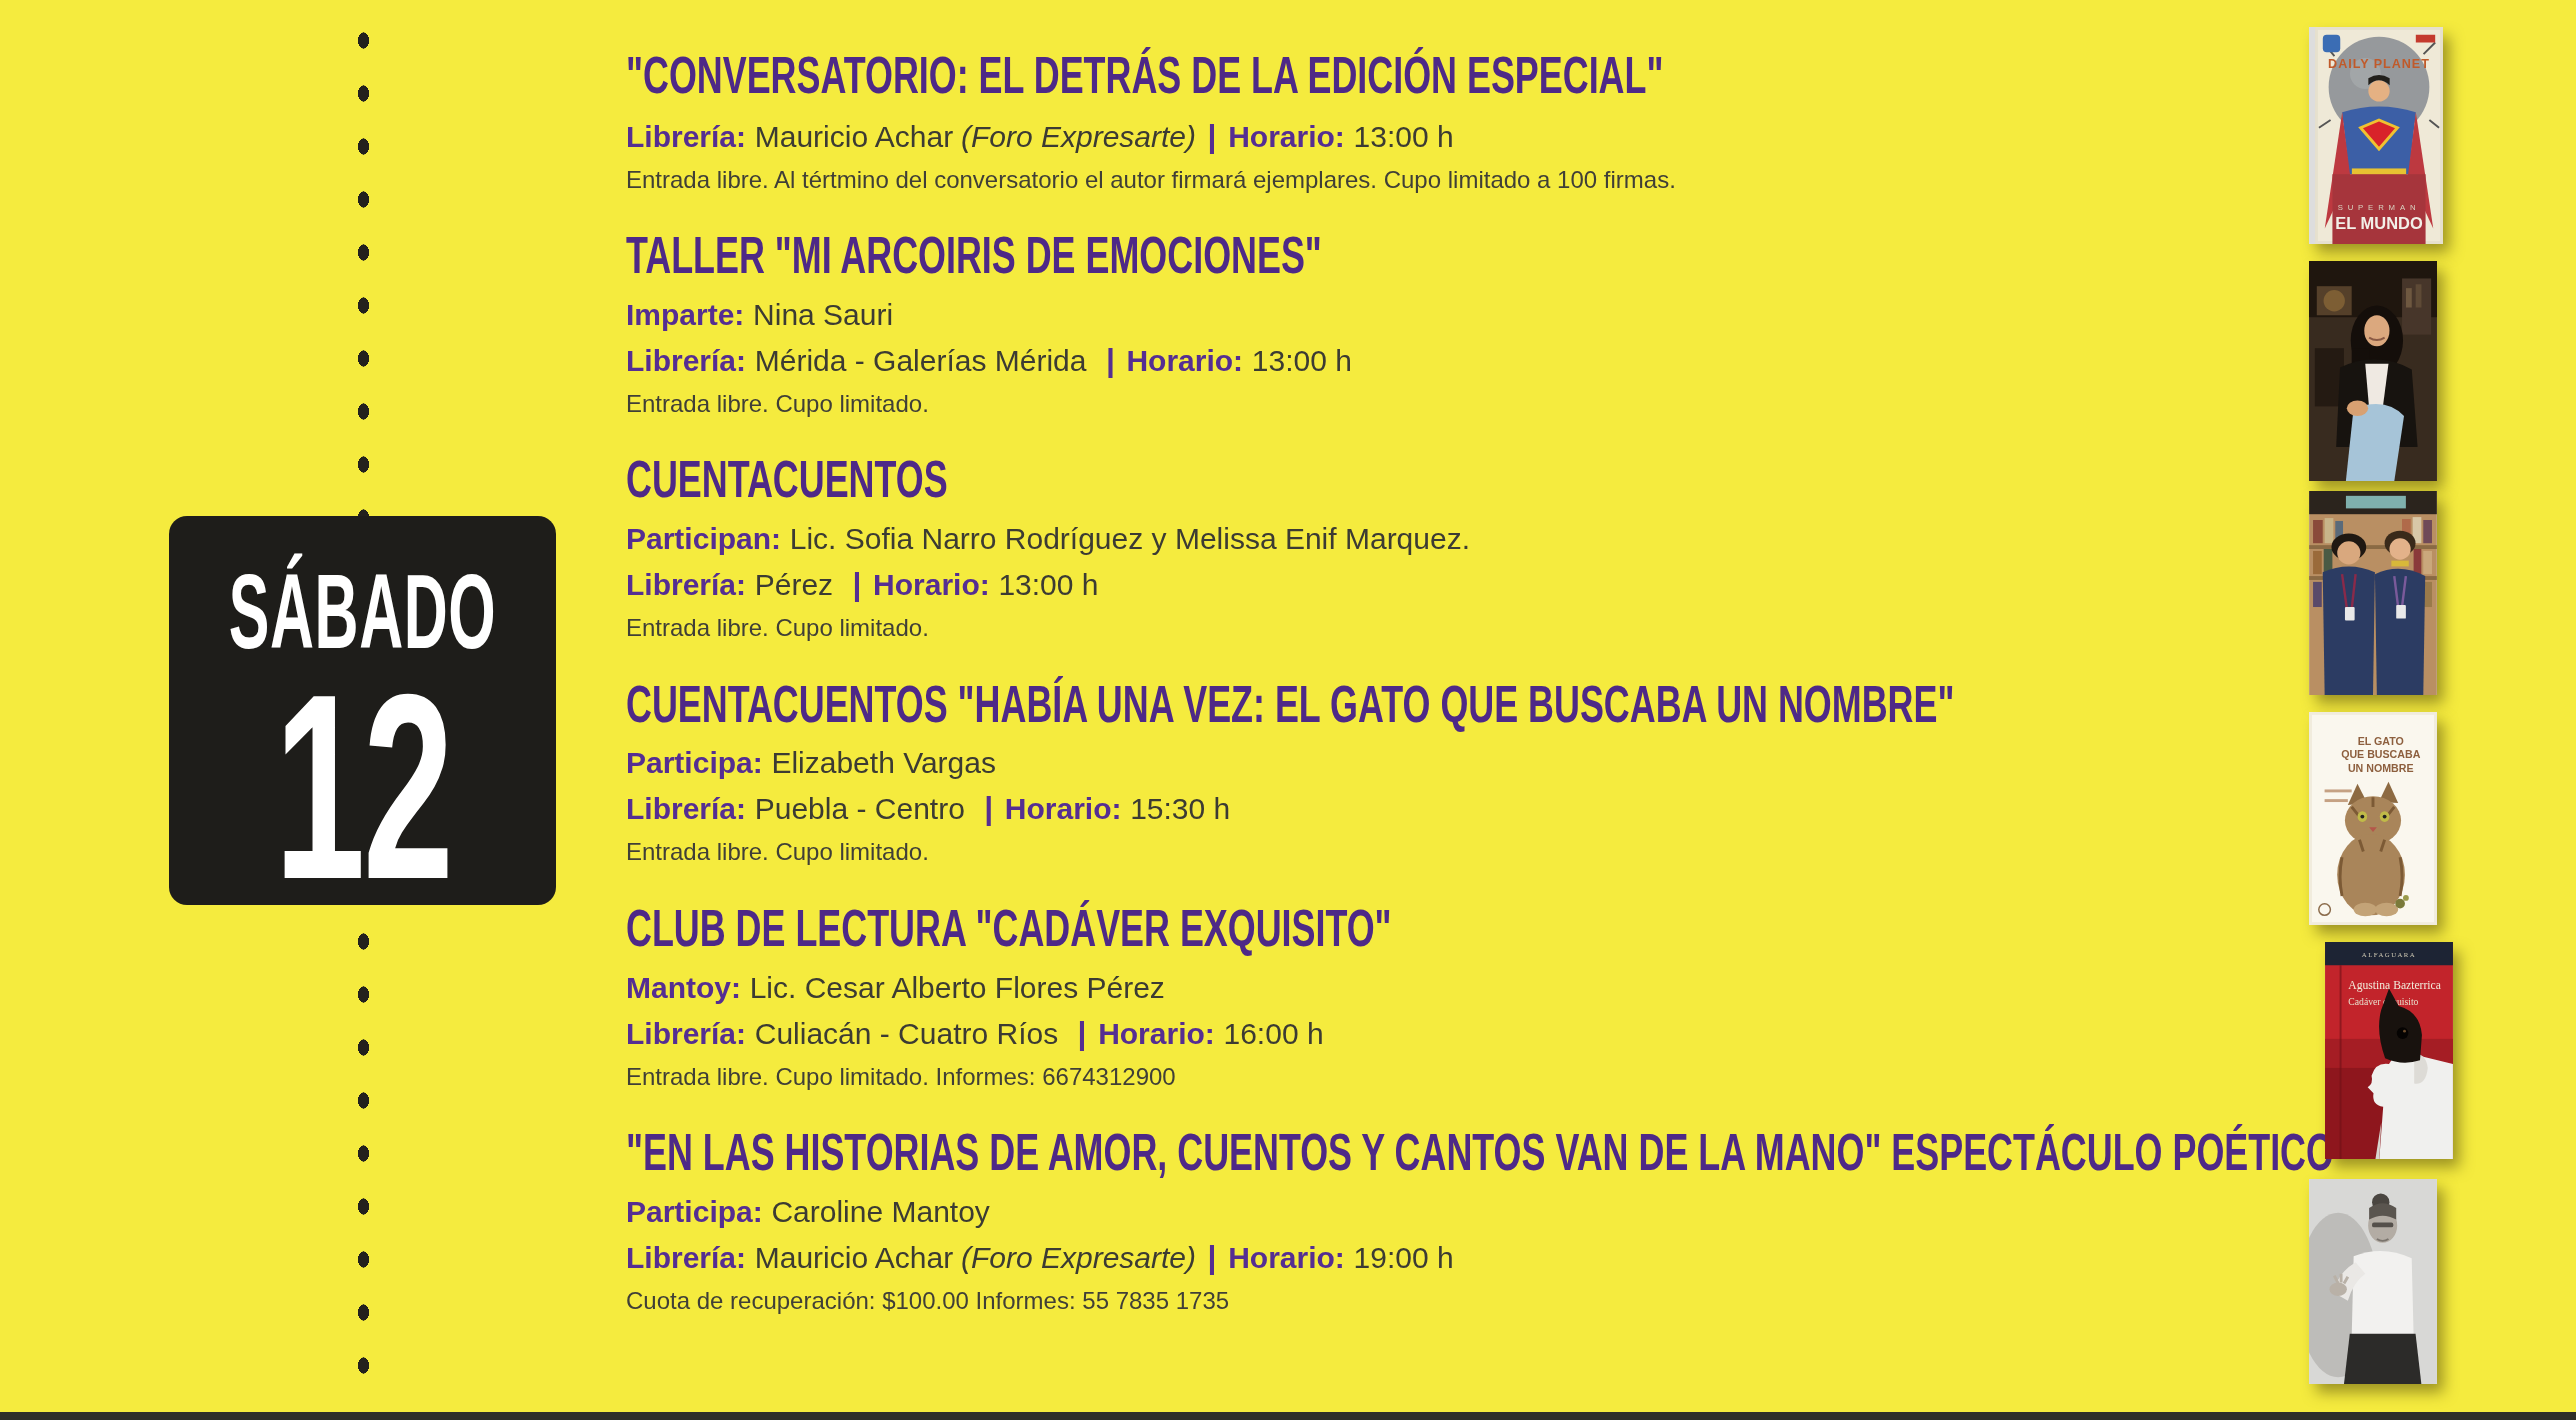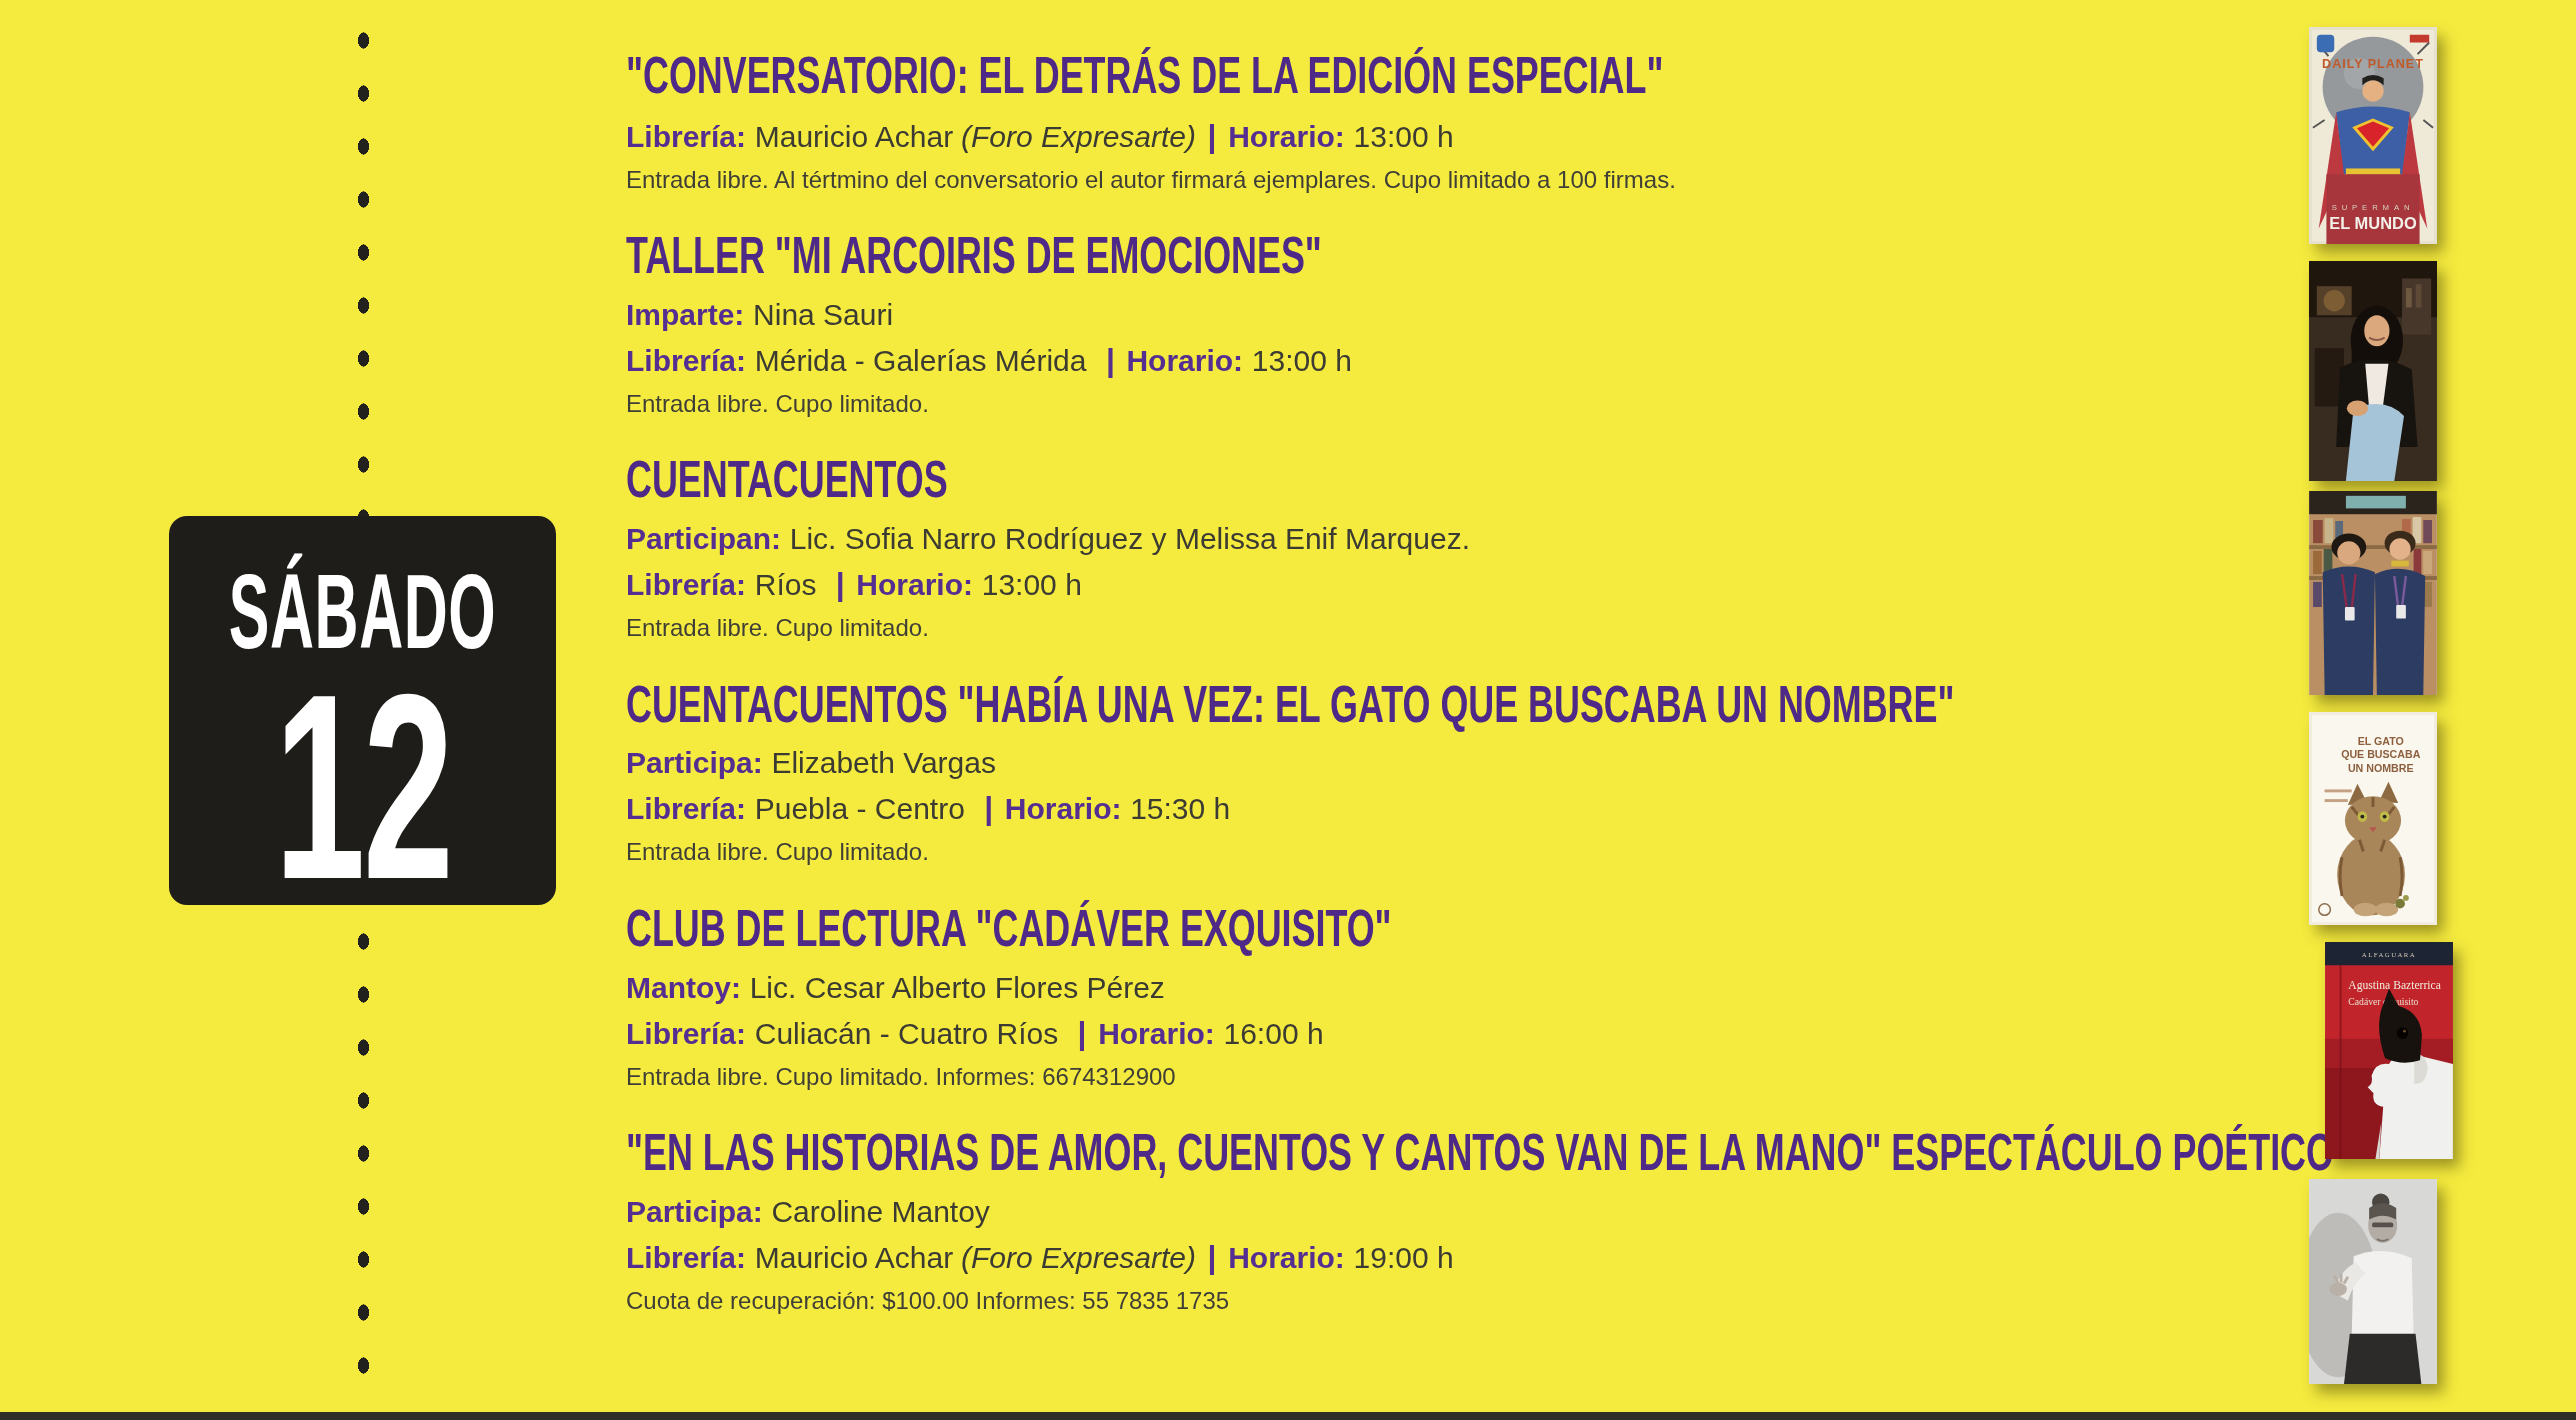--- a/index.html
+++ b/index.html
@@ -42,21 +42,21 @@
   .italic{font-style:italic;margin-left:7.8px;}
   .pipe{color:#552e92;font-weight:700;margin:0 11.6px;font-size:32px;}
   .event-note{margin:3.9px 0 0 0;font-size:24px;line-height:1.35;color:#403f37;}
 
   
   .thumbs{position:absolute;left:2309px;top:27px;width:128px;z-index:2;}
   .thumb{
     width:128px;position:relative;overflow:hidden;background:#ddd;
     box-shadow:6.8px 8.7px 13.6px rgba(70,62,8,.5);
   }
-  .t1{height:217px;margin-bottom:17.4px;}
+  .t1{height:217px;margin-bottom:17.4px;padding-left:6px;}
   .t2{height:220px;margin-bottom:9.7px;}
   .t3{height:204px;margin-bottom:16.5px;}
   .t4{height:213px;margin-bottom:17.4px;}
   .t5{height:217px;margin-bottom:20.4px;margin-left:16px;}
   .t6{height:205px;}
   .thumb svg{display:block;}
   .serif{font-family:"Liberation Serif",serif;}
 
   .bottom-bar{position:absolute;left:0;bottom:0;width:100%;height:8.7px;background:#2f2e29;z-index:3;}
 </style>
@@ -83,21 +83,21 @@
     <article class="event">
       <h2 class="event-title">TALLER "MI ARCOIRIS DE EMOCIONES"</h2>
       <p class="event-line"><span class="lbl">Imparte:</span><span class="val">Nina Sauri</span></p>
       <p class="event-line"><span class="lbl">Librería:</span><span class="val">Mérida - Galerías Mérida</span><span class="val italic"></span><span class="pipe">|</span><span class="lbl">Horario:</span><span class="val">13:00 h</span></p>
       <p class="event-note">Entrada libre. Cupo limitado.</p>
     </article>
 
     <article class="event">
       <h2 class="event-title">CUENTACUENTOS</h2>
       <p class="event-line"><span class="lbl">Participan:</span><span class="val">Lic. Sofia Narro Rodríguez y Melissa Enif Marquez.</span></p>
-      <p class="event-line"><span class="lbl">Librería:</span><span class="val">Ríos</span><span class="val italic"></span><span class="pipe">|</span><span class="lbl">Horario:</span><span class="val">13:00 h</span></p>
+      <p class="event-line"><span class="lbl">Librería:</span><span class="val">Pérez</span><span class="val italic"></span><span class="pipe">|</span><span class="lbl">Horario:</span><span class="val">13:00 h</span></p>
       <p class="event-note">Entrada libre. Cupo limitado.</p>
     </article>
 
     <article class="event">
       <h2 class="event-title">CUENTACUENTOS "HABÍA UNA VEZ: EL GATO QUE BUSCABA UN NOMBRE"</h2>
       <p class="event-line"><span class="lbl">Participa:</span><span class="val">Elizabeth Vargas</span></p>
       <p class="event-line"><span class="lbl">Librería:</span><span class="val">Puebla - Centro</span><span class="val italic"></span><span class="pipe">|</span><span class="lbl">Horario:</span><span class="val">15:30 h</span></p>
       <p class="event-note">Entrada libre. Cupo limitado.</p>
     </article>
 

